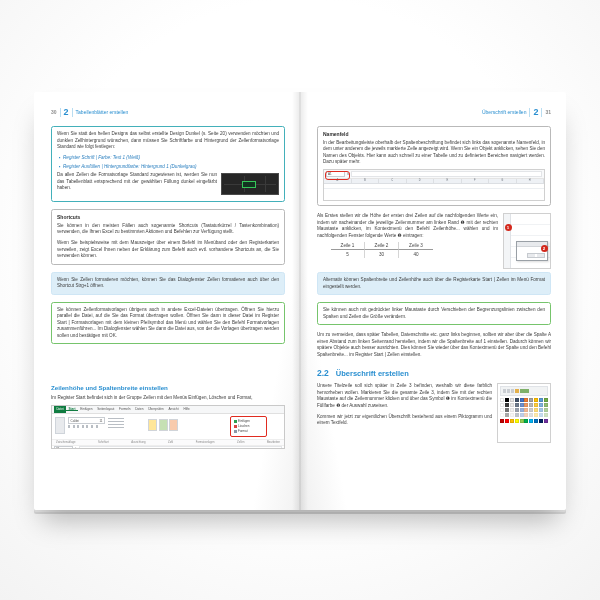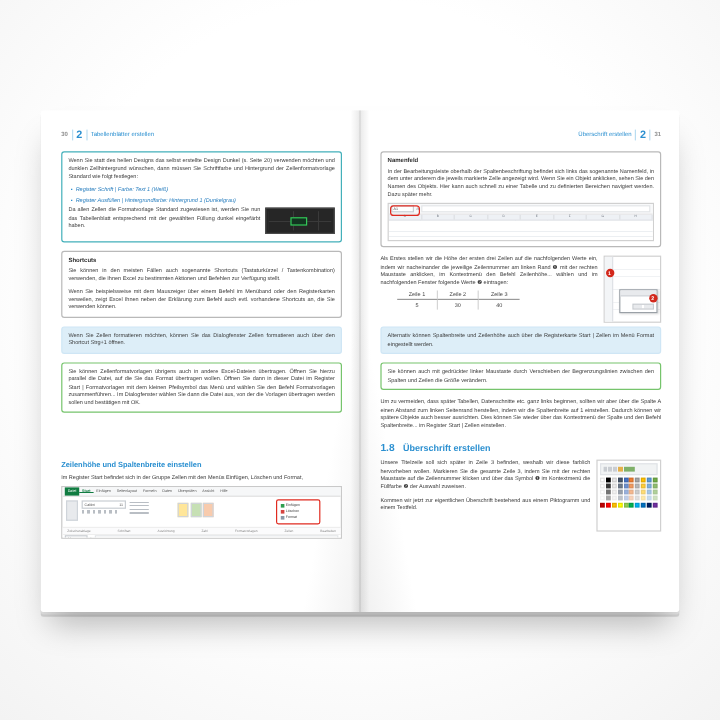--- a/index.html
+++ b/index.html
@@ -287,21 +287,21 @@
         <div class="t">Alternativ können Spaltenbreite und Zeilenhöhe auch über die Registerkarte Start | Zellen im Menü Format eingestellt werden.</div>
       </div>
 
       <div class="box box-green">
         <div class="t">Sie können auch mit gedrückter linker Maustaste durch Verschieben der Begrenzungslinien zwischen den Spalten und Zeilen die Größe verändern.</div>
       </div>
 
       <div class="t para">Um zu vermeiden, dass später Tabellen, Datenschnitte etc. ganz links beginnen, sollten wir aber über die Spalte A einen Abstand zum linken Seitenrand herstellen, indem wir die Spaltenbreite auf 1 einstellen. Dadurch können wir spätere Objekte auch besser ausrichten. Dies können Sie wieder über das Kontextmenü der Spalte und den Befehl Spaltenbreite... im Register Start | Zellen einstellen.</div>
 
       <div class="sec2">
-        <span class="n">1.8</span>
+        <span class="n">2.2</span>
         <span class="tt">Überschrift erstellen</span>
       </div>
 
       <div class="cf">
         <div class="pal-shot">
           <div class="pal-top"></div>
           <div class="pal-row">
               <span class="sw" style="background: rgb(255, 255, 255);"></span>
               <span class="sw" style="background: rgb(0, 0, 0);"></span>
               <span class="sw" style="background: rgb(231, 230, 230);"></span>

